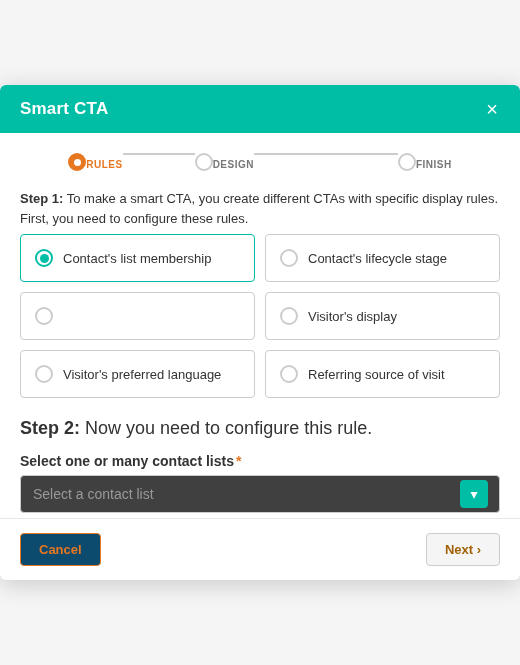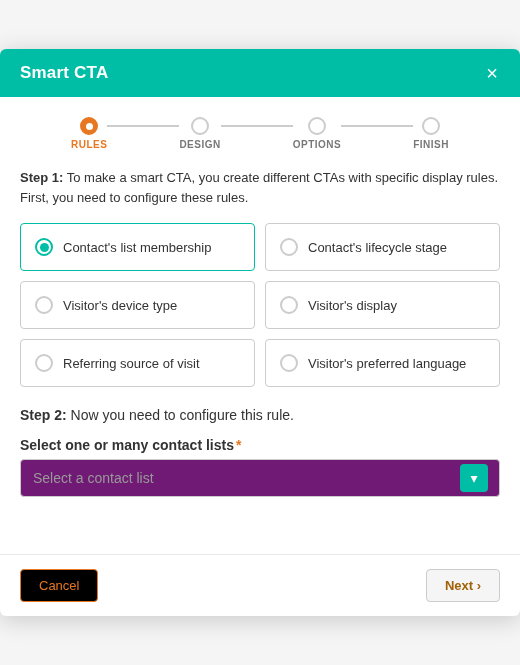--- a/index.html
+++ b/index.html
@@ -6,21 +6,21 @@
     body {
       font-family: "Helvetica Neue", Arial, sans-serif;
       background: #f5f5f5;
       display: flex;
       justify-content: center;
       align-items: center;
       min-height: 100vh;
     }
     .modal {
       width: 520px;
-      height: 567px;
+      height: 495px;
       background: #fff;
       border-radius: 6px;
       box-shadow: 0 4px 24px rgba(0,0,0,0.18);
       display: flex;
       flex-direction: column;
       overflow: hidden;
     }
     .modal-header {
       background: #00bda5;
       color: #fff;
@@ -51,21 +51,21 @@
     }
     
     .steps-bar {
       display: flex;
       align-items: center;
       justify-content: center;
       margin-bottom: 18px;
     }
     .step-item {
       display: flex;
-      flex-direction: column;
+      flex-direction: row;
       align-items: center;
       position: relative;
     }
     .step-circle {
       width: 18px;
       height: 18px;
       border-radius: 50%;
       border: 2px solid #ccc;
       background: #fff;
       display: flex;
@@ -98,21 +98,21 @@
       width: 72px;
       height: 2px;
       background: #ccc;
       margin-bottom: 16px;
     }
     
     .step-desc {
       font-size: 13px;
       color: #333;
       line-height: 1.5;
-      margin-bottom: 16px;
+      margin-bottom: 6px;
     }
     .step-desc strong {
       font-weight: 700;
     }
     
     .rule-grid {
       display: grid;
       grid-template-columns: 1fr 1fr;
       gap: 10px;
       margin-bottom: 20px;
@@ -152,21 +152,21 @@
       border-radius: 50%;
       background: #00bda5;
     }
     .rule-label {
       font-size: 13px;
       color: #333;
       font-weight: 500;
     }
     
     .step2-title {
-      font-size: 14px;
+      font-size: 18px;
       color: #333;
       margin-bottom: 14px;
     }
     .step2-title strong { font-weight: 700; }
     .field-label {
       font-size: 14px;
       color: #333;
       font-weight: 600;
       margin-bottom: 6px;
     }
@@ -177,21 +177,21 @@
     .select-wrapper {
       position: relative;
     }
     .select-field {
       width: 100%;
       padding: 10px 36px 10px 12px;
       border: 1.5px solid #ccc;
       border-radius: 4px;
       font-size: 14px;
       color: #999;
-      background: #701a75;
+      background: #404040;
       appearance: none;
       cursor: pointer;
     }
     .select-arrow {
       position: absolute;
       right: 12px;
       top: 50%;
       transform: translateY(-50%);
       pointer-events: none;
       color: #fff;
@@ -207,25 +207,25 @@
     
     .modal-footer {
       padding: 14px 20px;
       border-top: 1px solid #e8e8e8;
       display: flex;
       align-items: center;
       justify-content: space-between;
       flex-shrink: 0;
     }
     .btn-cancel {
-      background: #000000;
+      background: #0c4a6e;
       border: 1.5px solid #e87722;
       color: #e87722;
       font-size: 13px;
-      font-weight: 400;
+      font-weight: 700;
       padding: 8px 18px;
       border-radius: 4px;
       cursor: pointer;
     }
     .btn-next {
       background: #f5f5f5;
       border: 1.5px solid #ccc;
       color: #a16207;
       font-size: 13px;
       font-weight: 600;
@@ -250,24 +250,20 @@
       <div class="step-item">
         <div class="step-circle active"></div>
         <span class="step-label active">RULES</span>
       </div>
       <div class="step-connector"></div>
       <div class="step-item">
         <div class="step-circle"></div>
         <span class="step-label">DESIGN</span>
       </div>
       <div class="step-connector"></div>
-      <div class="step-item">
-        <div class="step-circle"></div>
-        <span class="step-label">OPTIONS</span>
-      </div>
       <div class="step-connector"></div>
       <div class="step-item">
         <div class="step-circle"></div>
         <span class="step-label">FINISH</span>
       </div>
     </div>
 
     <p class="step-desc">
       <strong>Step 1:</strong><span> To make a smart CTA, you create different CTAs with specific display rules. First, you need to configure these rules.</span>
     </p>
@@ -281,36 +277,35 @@
         <span class="rule-label">Contact's list membership</span>
       </div>
 
       <div class="rule-option">
         <div class="radio-outer"></div>
         <span class="rule-label">Contact's lifecycle stage</span>
       </div>
 
       <div class="rule-option">
         <div class="radio-outer"></div>
-        <span class="rule-label">Visitor's device type</span>
       </div>
 
       <div class="rule-option">
         <div class="radio-outer"></div>
         <span class="rule-label">Visitor's display</span>
       </div>
 
       <div class="rule-option">
         <div class="radio-outer"></div>
+        <span class="rule-label">Visitor's preferred language</span>
+      </div>
+
+      <div class="rule-option">
+        <div class="radio-outer"></div>
         <span class="rule-label">Referring source of visit</span>
-      </div>
-
-      <div class="rule-option">
-        <div class="radio-outer"></div>
-        <span class="rule-label">Visitor's preferred language</span>
       </div>
 
     </div>
 
     <p class="step2-title">
       <strong>Step 2:</strong><span> Now you need to configure this rule.</span>
     </p>
 
     <div class="field-label">
       <span>Select one or many contact lists</span><span class="required">*</span>

